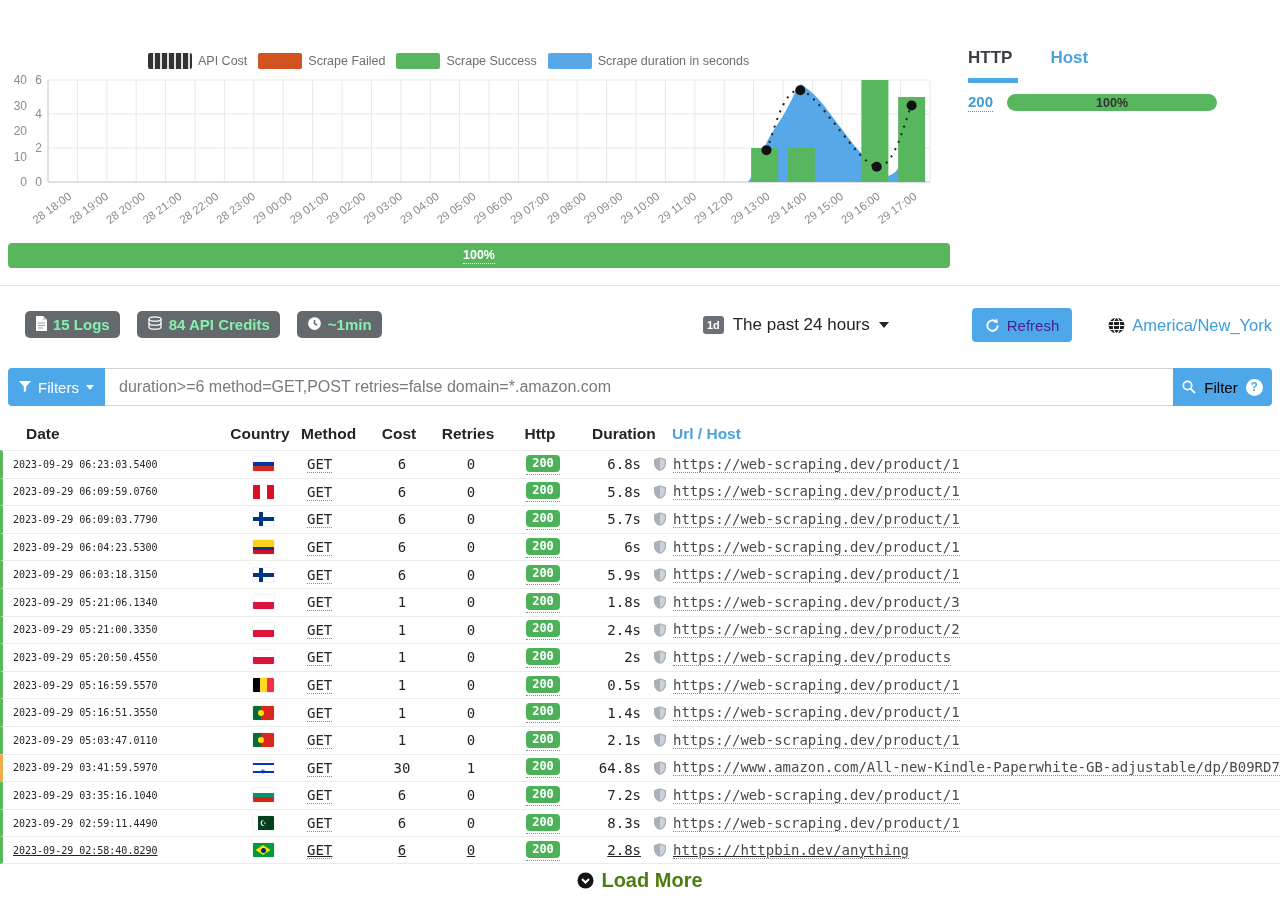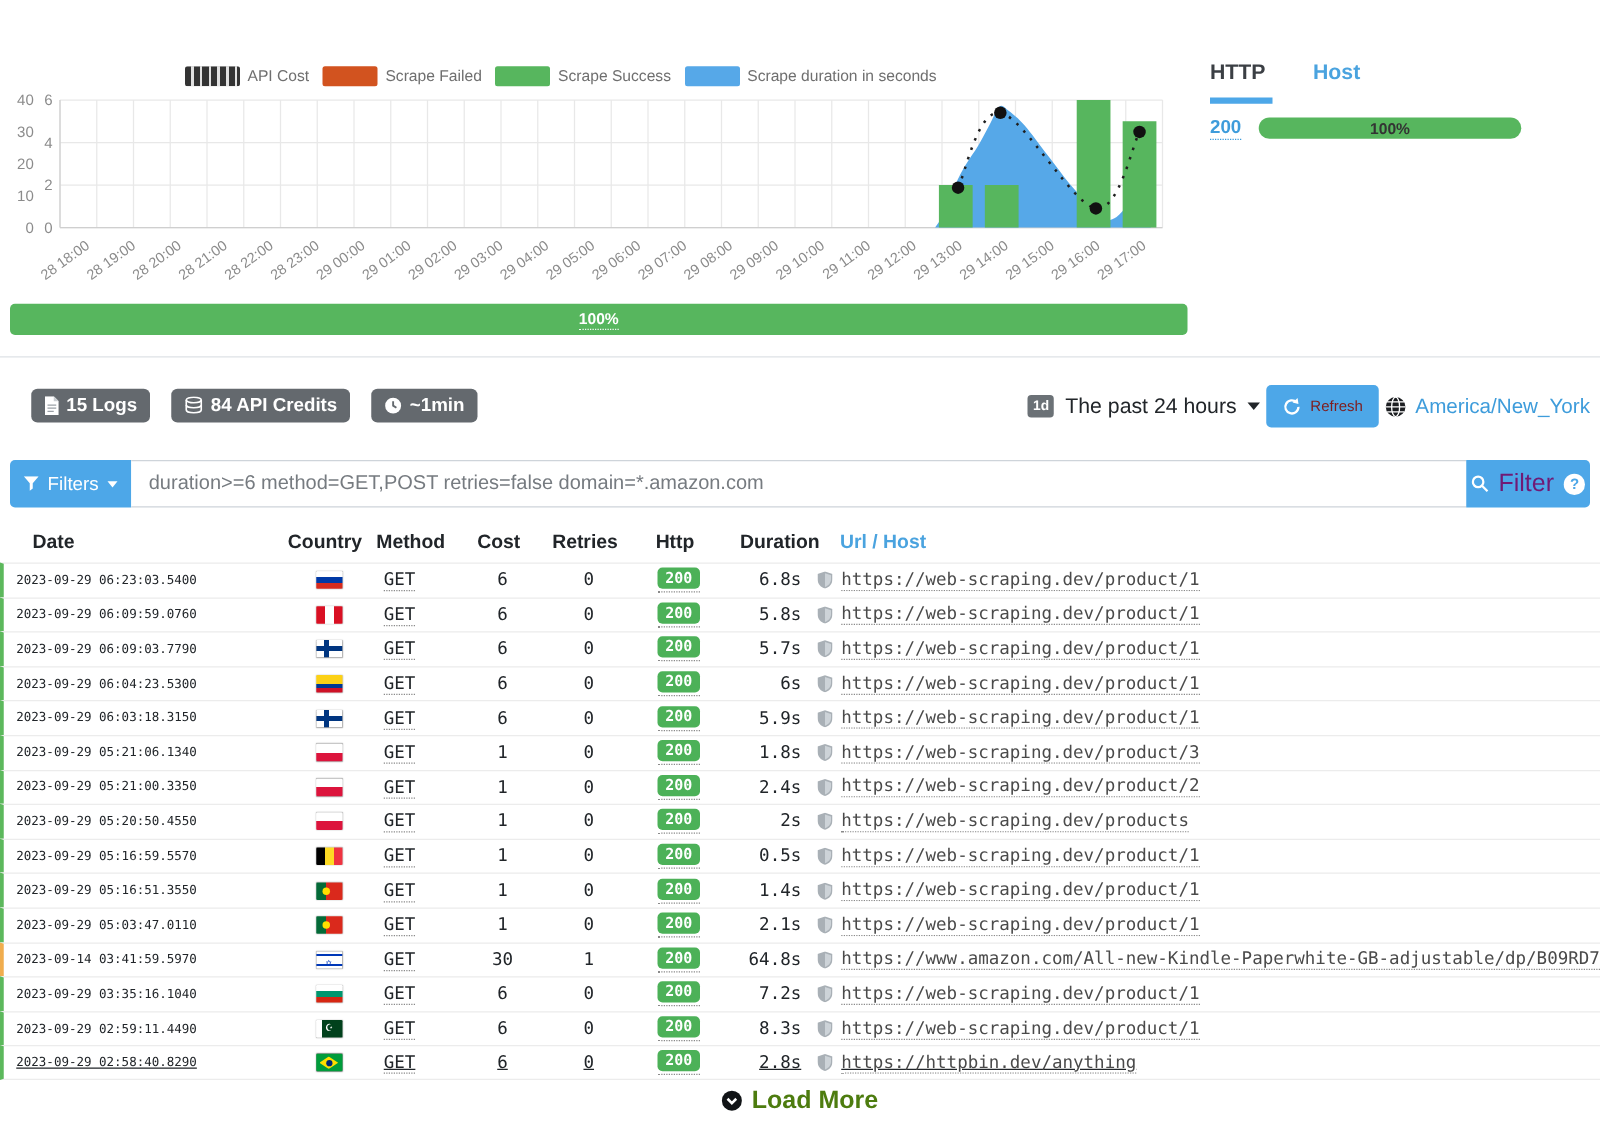--- a/index.html
+++ b/index.html
@@ -32,38 +32,38 @@
 
   
   #main-progress { position:absolute; left:8px; top:243px; width:942px; height:25px; background:#57b65e; border-radius:4px; display:flex; align-items:center; justify-content:center; }
   #main-progress span { color:#fff; font-size:12.5px; font-weight:700; border-bottom:1px dotted rgba(255,255,255,.95); padding-bottom:1px; }
 
   #divider { position:absolute; left:0; top:285px; width:1280px; border-top:1px solid #dee2e6; }
 
   
   #stats-row { position:absolute; left:0; top:308px; width:1280px; height:36px; }
   #badges { position:absolute; left:25px; top:0; display:flex; gap:17px; align-items:center; height:32px; }
-  .badge { background:#64696e; color:#ffffff; font-weight:700; font-size:15px; border-radius:5px; padding:5px 10px; display:flex; align-items:center; gap:6px; }
-  #right-cluster { position:absolute; right:8px; top:0; height:34px; display:flex; align-items:center; gap:5px; }
+  .badge { background:#64696e; color:#86efac; font-weight:700; font-size:15px; border-radius:5px; padding:5px 10px; display:flex; gap:6px; }
+  #right-cluster { position:absolute; right:8px; top:0; height:34px; display:flex; align-items:center; gap:36px; }
   .range-group { display:flex; align-items:center; gap:9px; cursor:pointer; }
   .badge-1d { background:#6b7176; color:#fff; font-size:11px; font-weight:700; border-radius:3px; padding:3px 4px; }
   .range-label { font-size:17px; color:#212529; }
   .caret { width:0; height:0; border-left:5px solid transparent; border-right:5px solid transparent; border-top:6px solid #212529; display:inline-block; }
-  #refresh-btn { background:#4da7e8; border:none; color:#7f1d1d; font-size:12px; font-family:inherit; border-radius:4px; height:34px; padding:0 13px; display:flex; align-items:center; gap:7px; cursor:pointer; }
+  #refresh-btn { background:#4da7e8; border:none; color:#4c1d95; font-size:15px; font-family:inherit; border-radius:4px; height:34px; padding:0 13px; display:flex; align-items:center; gap:7px; cursor:pointer;margin-left:47px; }
   .tz-group { display:flex; align-items:center; gap:7px; }
   .tz-link { color:#3e9cdb; font-size:16.5px; text-decoration:none; cursor:pointer; }
 
   
   #filter-row { position:absolute; left:8px; top:368px; width:1264px; height:38px; display:flex; }
   #filters-btn { background:#4da7e8; border:none; color:#fff; font-size:15px; font-family:inherit; border-radius:4px 0 0 4px; width:97px; display:flex; align-items:center; justify-content:center; gap:7px; cursor:pointer; }
   #filters-btn .caret { border-top-color:#fff; border-left-width:4px; border-right-width:4px; border-top-width:5px; }
   #filter-input { flex:1; border:1px solid #ced4da; border-left:none; border-right:none; padding:0 14px; font-size:16px; font-family:inherit; color:#444; outline:none; }
   #filter-input::placeholder { color:#767b80; opacity:1; }
   #filter-go { background:#4da7e8; border:none; border-radius:0 4px 4px 0; width:99px; display:flex; align-items:center; justify-content:center; gap:8px; cursor:pointer; }
-  #filter-go .lbl { color:#701a75; font-size:20px; font-family:inherit; }
+  #filter-go .lbl { color:#000000; font-size:15px; font-family:inherit; }
   .help-circle { width:17px; height:17px; border-radius:50%; background:#fff; color:#4da7e8; font-size:12px; font-weight:700; display:flex; align-items:center; justify-content:center; }
 
   
   #table { position:absolute; left:0; top:418px; width:1280px; }
   .thead, .trow { display:grid; grid-template-columns:225px 70px 75px 58px 80px 64px 72px minmax(0,1fr); align-items:center; }
   .thead { height:32px; font-size:15.5px; font-weight:700; }
   .th { white-space:nowrap; }
   .th-date { padding-left:26px; }
   .th-country { text-align:center; }
   .th-method { padding-left:6px; }
@@ -512,21 +512,21 @@
         <div class="td c-duration">2.1s</div>
         <div class="td c-url">
           <svg class="shield" width="12" height="14" viewBox="0 0 14 16">
               <path d="M7 0 L14 2.4 V7 C14 11.8 10.7 14.8 7 16 C3.3 14.8 0 11.8 0 7 V2.4 Z" fill="#a9b0b6"></path>
               <path d="M7 1.6 L12.6 3.5 V7 C12.6 10.9 10 13.4 7 14.5 Z" fill="#cdd3d8"></path>
             </svg>
           <a class="url-link">https://web-scraping.dev/product/1</a>
         </div>
       </div>
         <div class="trow warning">
-        <div class="td c-date">2023-09-14 03:41:59.5970</div>
+        <div class="td c-date">2023-09-29 03:41:59.5970</div>
         <div class="td c-country">
             <span class="flag flag-il"></span>
           </div>
         <div class="td c-method"><span class="method-link">GET</span></div>
         <div class="td c-cost">30</div>
         <div class="td c-retries">1</div>
         <div class="td c-http"><span class="badge-wrap"><span class="http-badge">200</span></span></div>
         <div class="td c-duration">64.8s</div>
         <div class="td c-url">
           <svg class="shield" width="12" height="14" viewBox="0 0 14 16">

